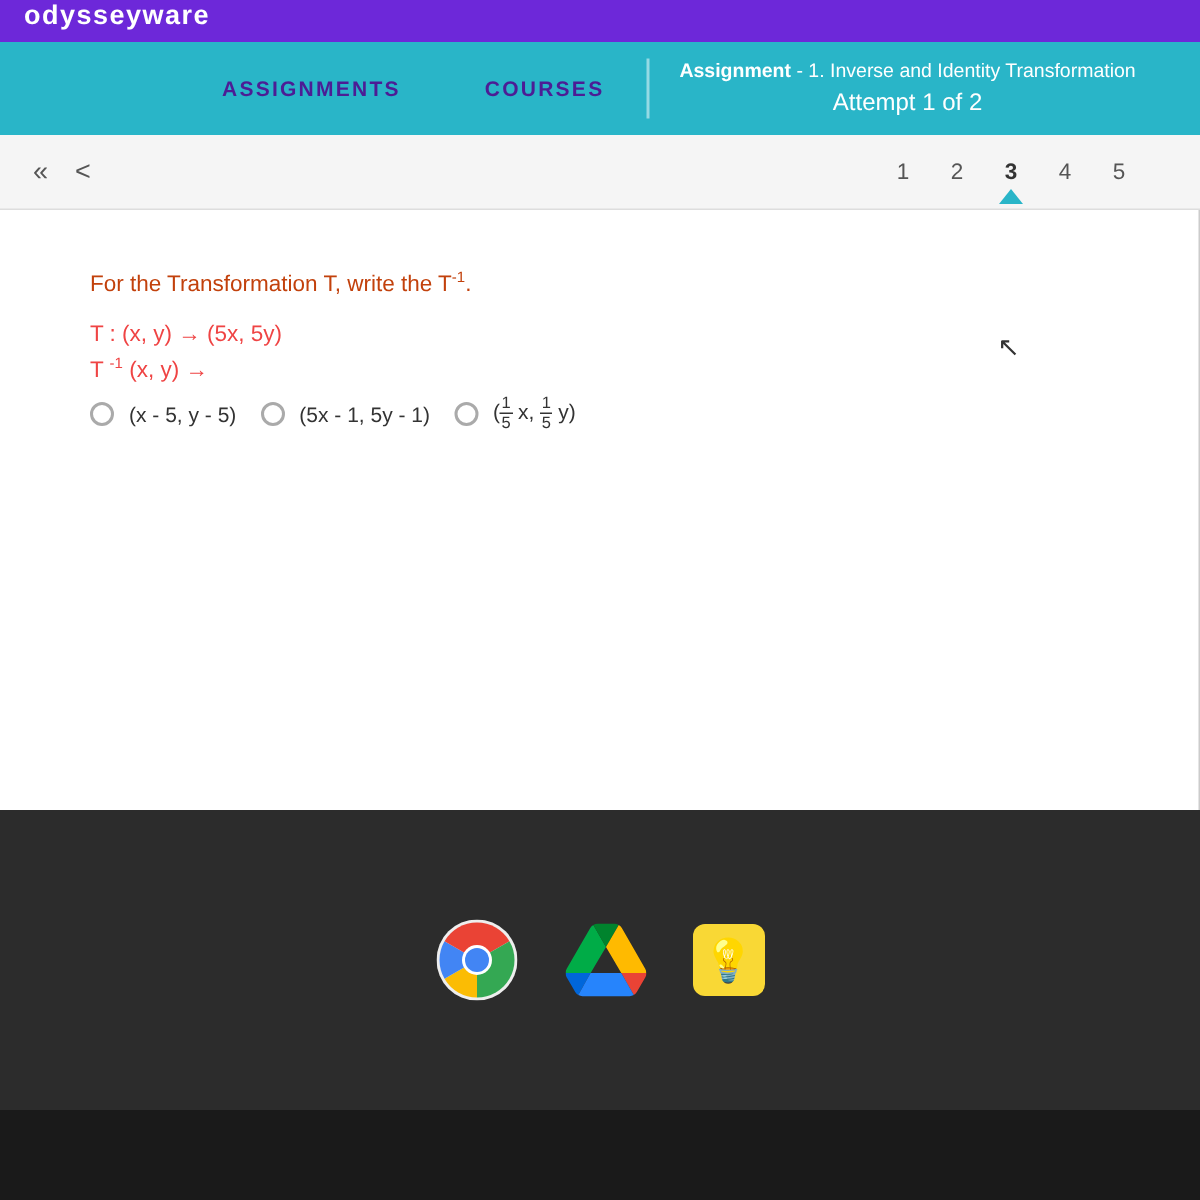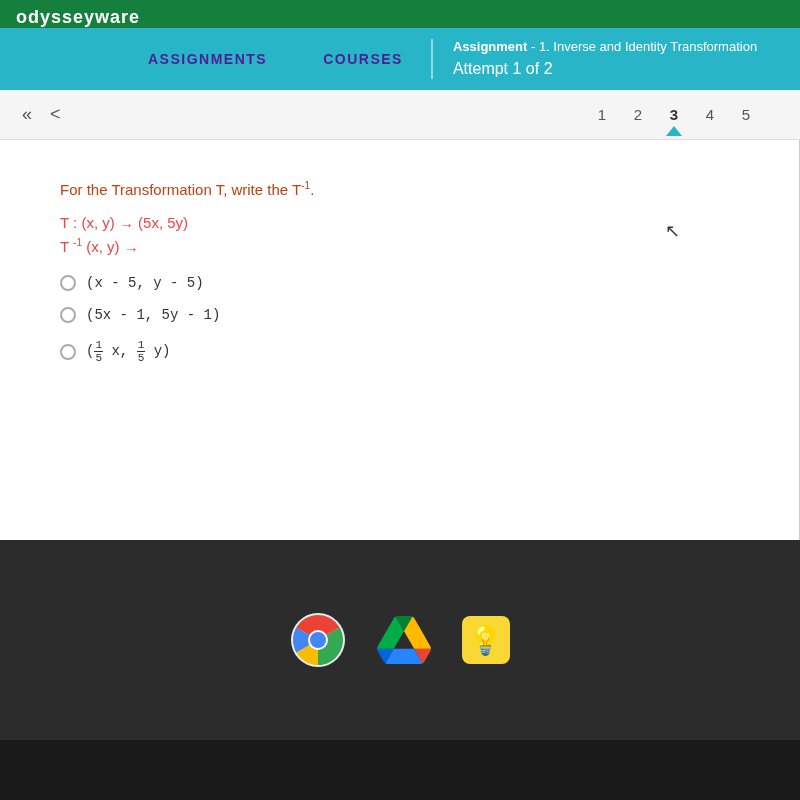--- a/index.html
+++ b/index.html
@@ -7,24 +7,24 @@
     body {
       width: 800px;
       height: 800px;
       overflow: hidden;
       font-family: Arial, sans-serif;
       background: #1a1a1a;
     }
 
     
     .brand-bar {
-      background: #15803d;
+      background: #6d28d9;
       height: 28px;
       display: flex;
-      align-items: flex-end;
+      align-items: flex-start;
       padding: 0 16px;
     }
 
     .brand-name {
       color: white;
       font-size: 18px;
       font-weight: bold;
       letter-spacing: 1px;
     }
 
@@ -60,20 +60,21 @@
       width: 2px;
       height: 40px;
       background: rgba(255,255,255,0.5);
     }
 
     .nav-assignment {
       padding: 0 20px;
       color: white;
       font-size: 13px;
       line-height: 1.5;
+      text-align: center;
     }
 
     .nav-assignment .assignment-title {
       font-weight: bold;
     }
 
     .nav-assignment .assignment-sub {
       font-size: 16px;
       font-weight: normal;
     }
@@ -154,25 +155,24 @@
       margin-bottom: 16px;
     }
 
     .math-expression {
       font-size: 15px;
       color: #ef4444;
       margin-bottom: 6px;
     }
 
     .answer-options {
-      margin-top: 20px;
-      display: flex;
-      flex-direction: column;
+      margin-top: 8px;
+      display: flex;
+      flex-direction: row;
       gap: 16px;
-      font-family: Liberation Mono, monospace;
     }
 
     .answer-option {
       display: flex;
       align-items: center;
       gap: 10px;
       cursor: pointer;
     }
 
     .radio-circle {

